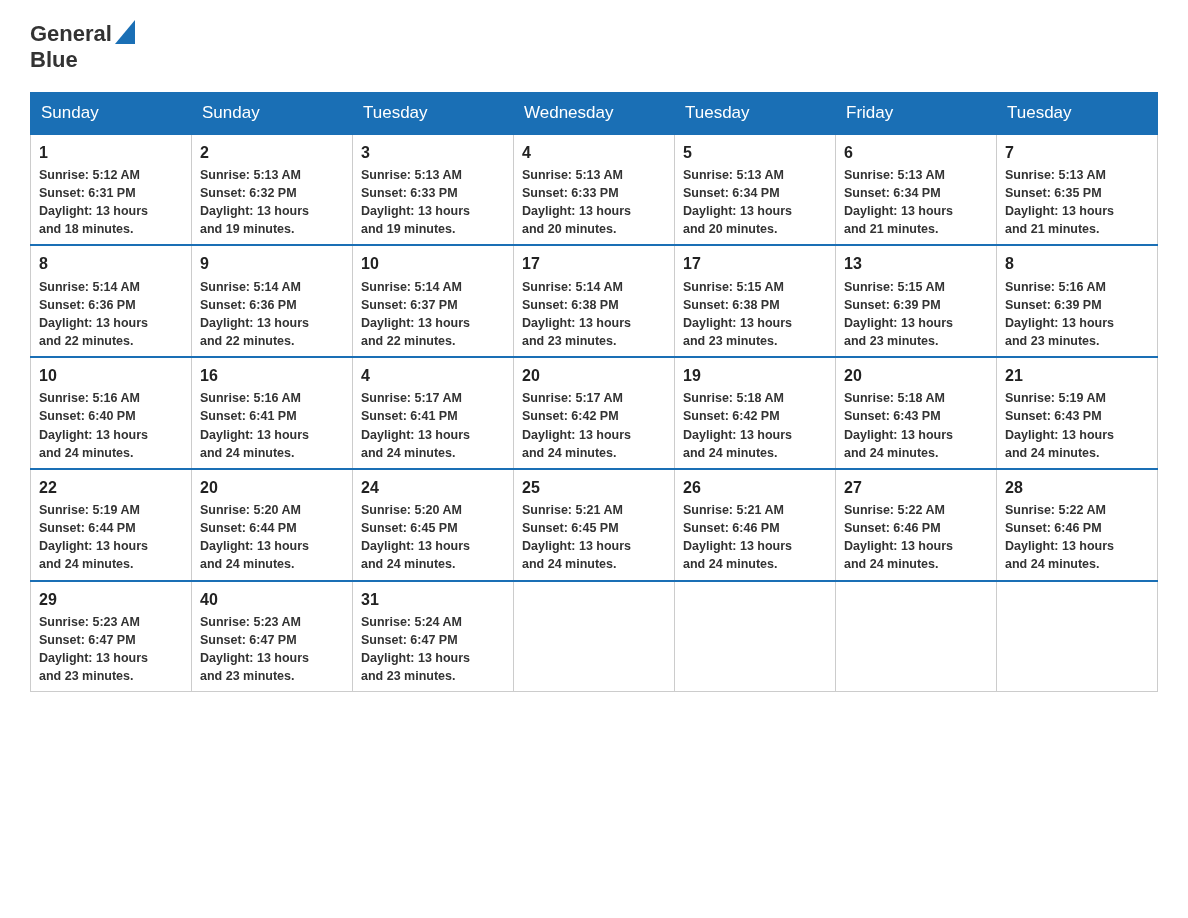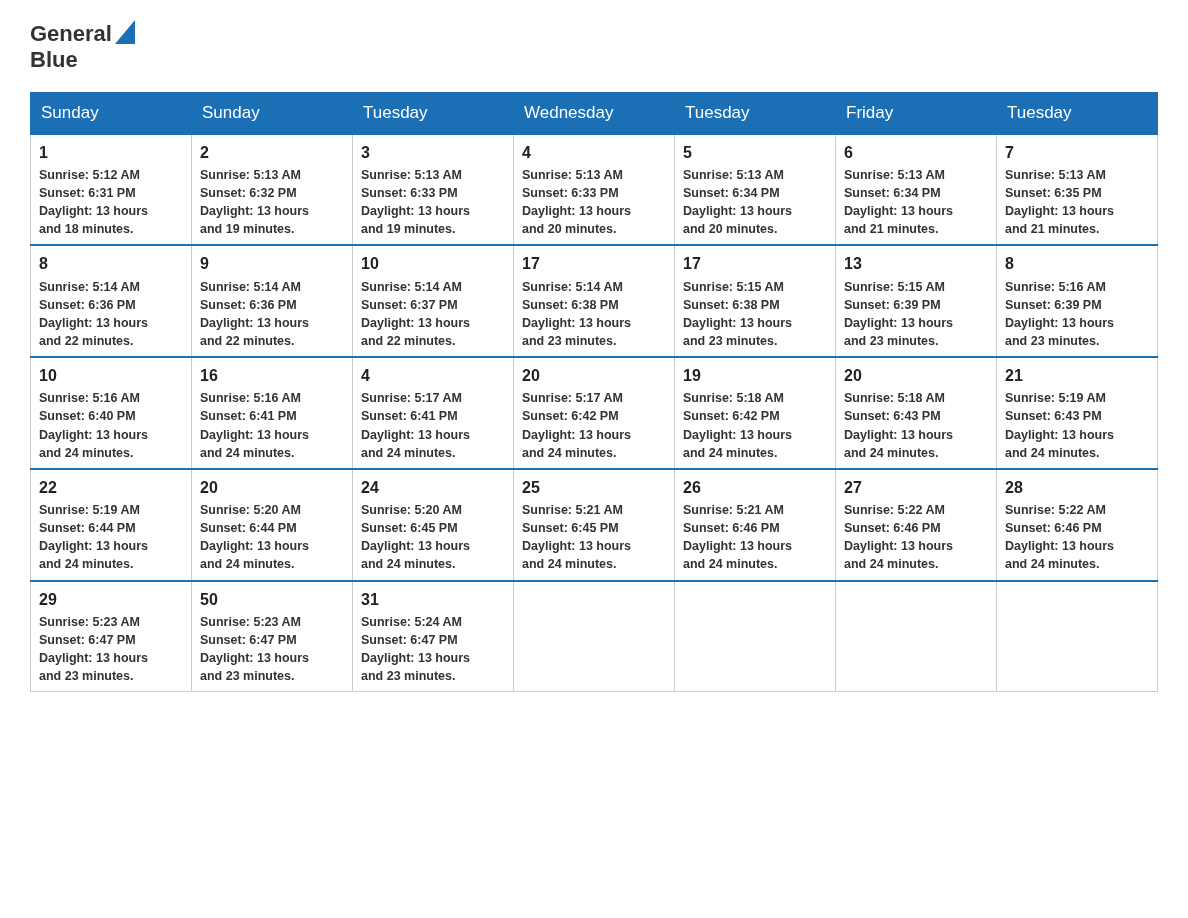--- a/index.html
+++ b/index.html
@@ -245,21 +245,21 @@
           <span class="day-number">28</span>
           <span class="day-info">Sunrise: 5:22 AM<br>Sunset: 6:46 PM<br>Daylight: 13 hours<br>and 24 minutes.</span>
         </td>
       </tr>
       <tr>
         <td>
           <span class="day-number">29</span>
           <span class="day-info">Sunrise: 5:23 AM<br>Sunset: 6:47 PM<br>Daylight: 13 hours<br>and 23 minutes.</span>
         </td>
         <td>
-          <span class="day-number">50</span>
+          <span class="day-number">40</span>
           <span class="day-info">Sunrise: 5:23 AM<br>Sunset: 6:47 PM<br>Daylight: 13 hours<br>and 23 minutes.</span>
         </td>
         <td>
           <span class="day-number">31</span>
           <span class="day-info">Sunrise: 5:24 AM<br>Sunset: 6:47 PM<br>Daylight: 13 hours<br>and 23 minutes.</span>
         </td>
         <td class="empty"></td>
         <td class="empty"></td>
         <td class="empty"></td>
         <td class="empty"></td>

